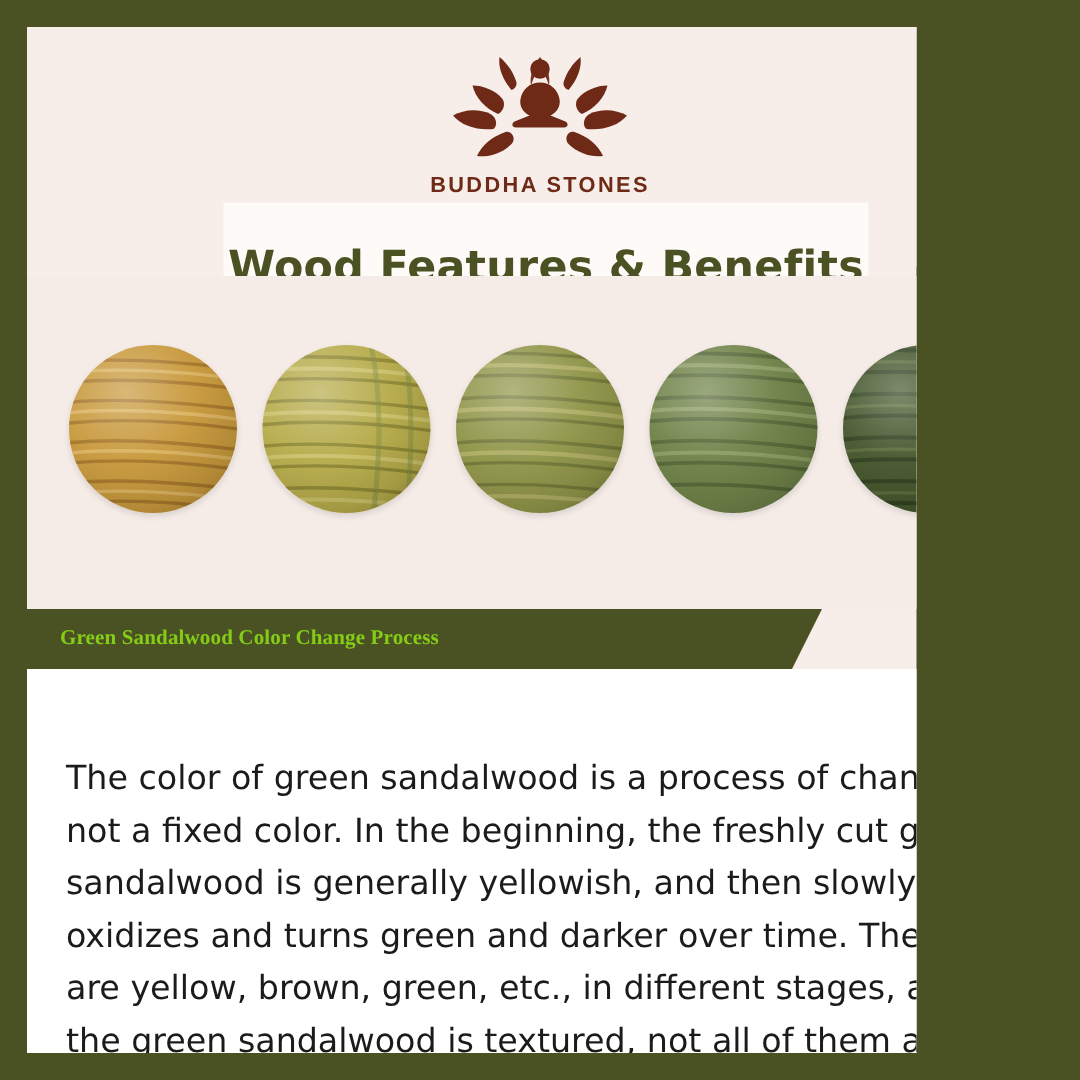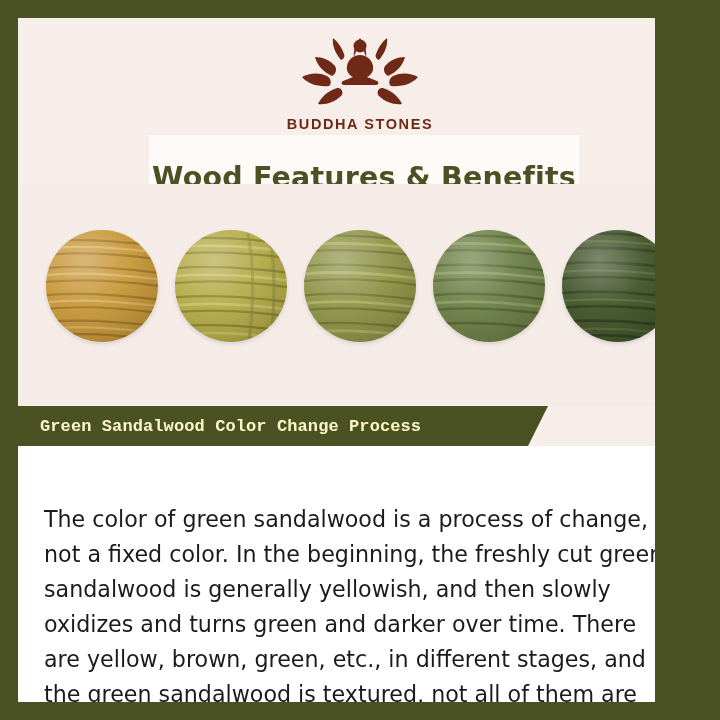--- a/index.html
+++ b/index.html
@@ -12,21 +12,20 @@
     font-family: "DejaVu Sans", sans-serif;
     background: #4a5224;
     overflow: hidden;
   }
   .page {
     position: relative;
     width: 611px;
     height: 720px;
     background: #4a5224;
     overflow: hidden;
-    padding-left: 44px;
   }
 
   .inner {
     position: absolute;
     left: 18px;
     top: 18px;
     width: 684px;
     height: 684px;
     background: #f7eeea;
     overflow: hidden;
@@ -140,23 +139,23 @@
     position: absolute;
     left: 0;
     top: 388px;
     width: 510px;
     height: 40px;
     background: #4a5224;
     display: flex;
     align-items: center;
   }
   .section-bar .label {
-    color: #fef9c3;
-    font-family: Liberation Mono, monospace;
-    font-size: 17px;
+    color: #84cc16;
+    font-family: Liberation Serif, serif;
+    font-size: 14px;
     font-weight: 700;
     padding-left: 22px;
     letter-spacing: 0.1px;
   }
   .section-bar .notch {
     position: absolute;
     right: -20px;
     top: 0;
     width: 0; height: 0;
     border-left: 20px solid #4a5224;

